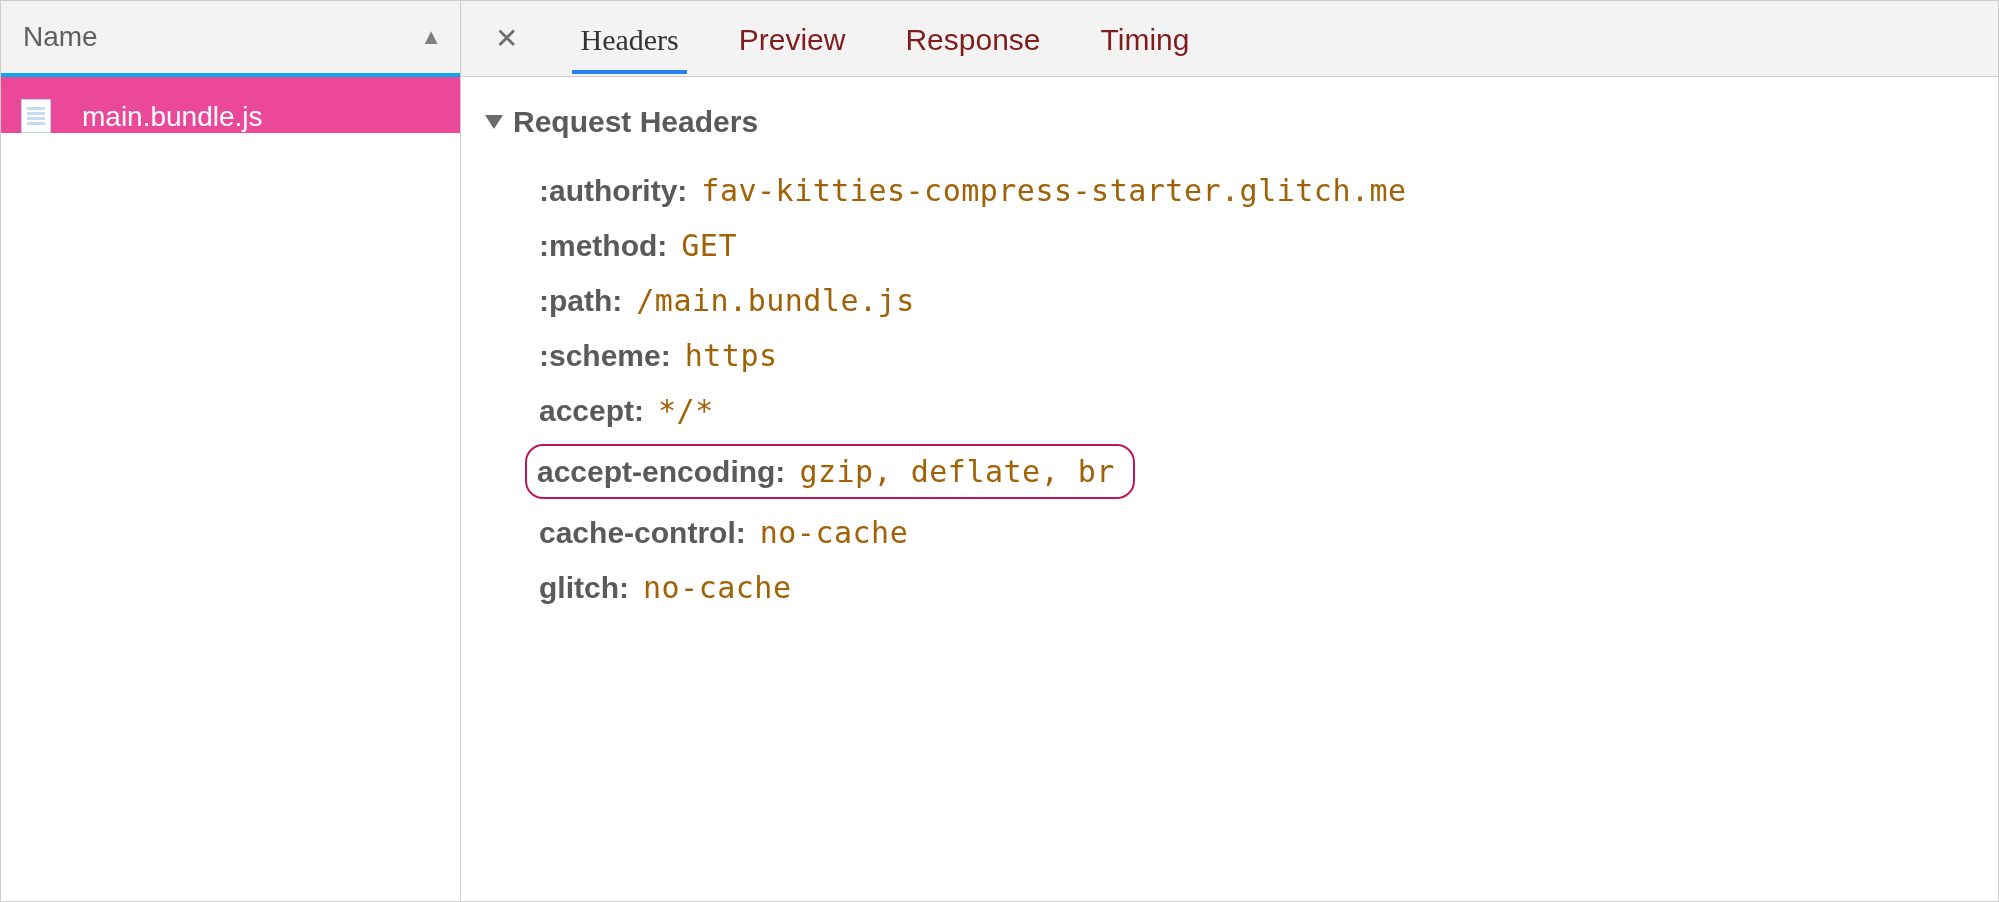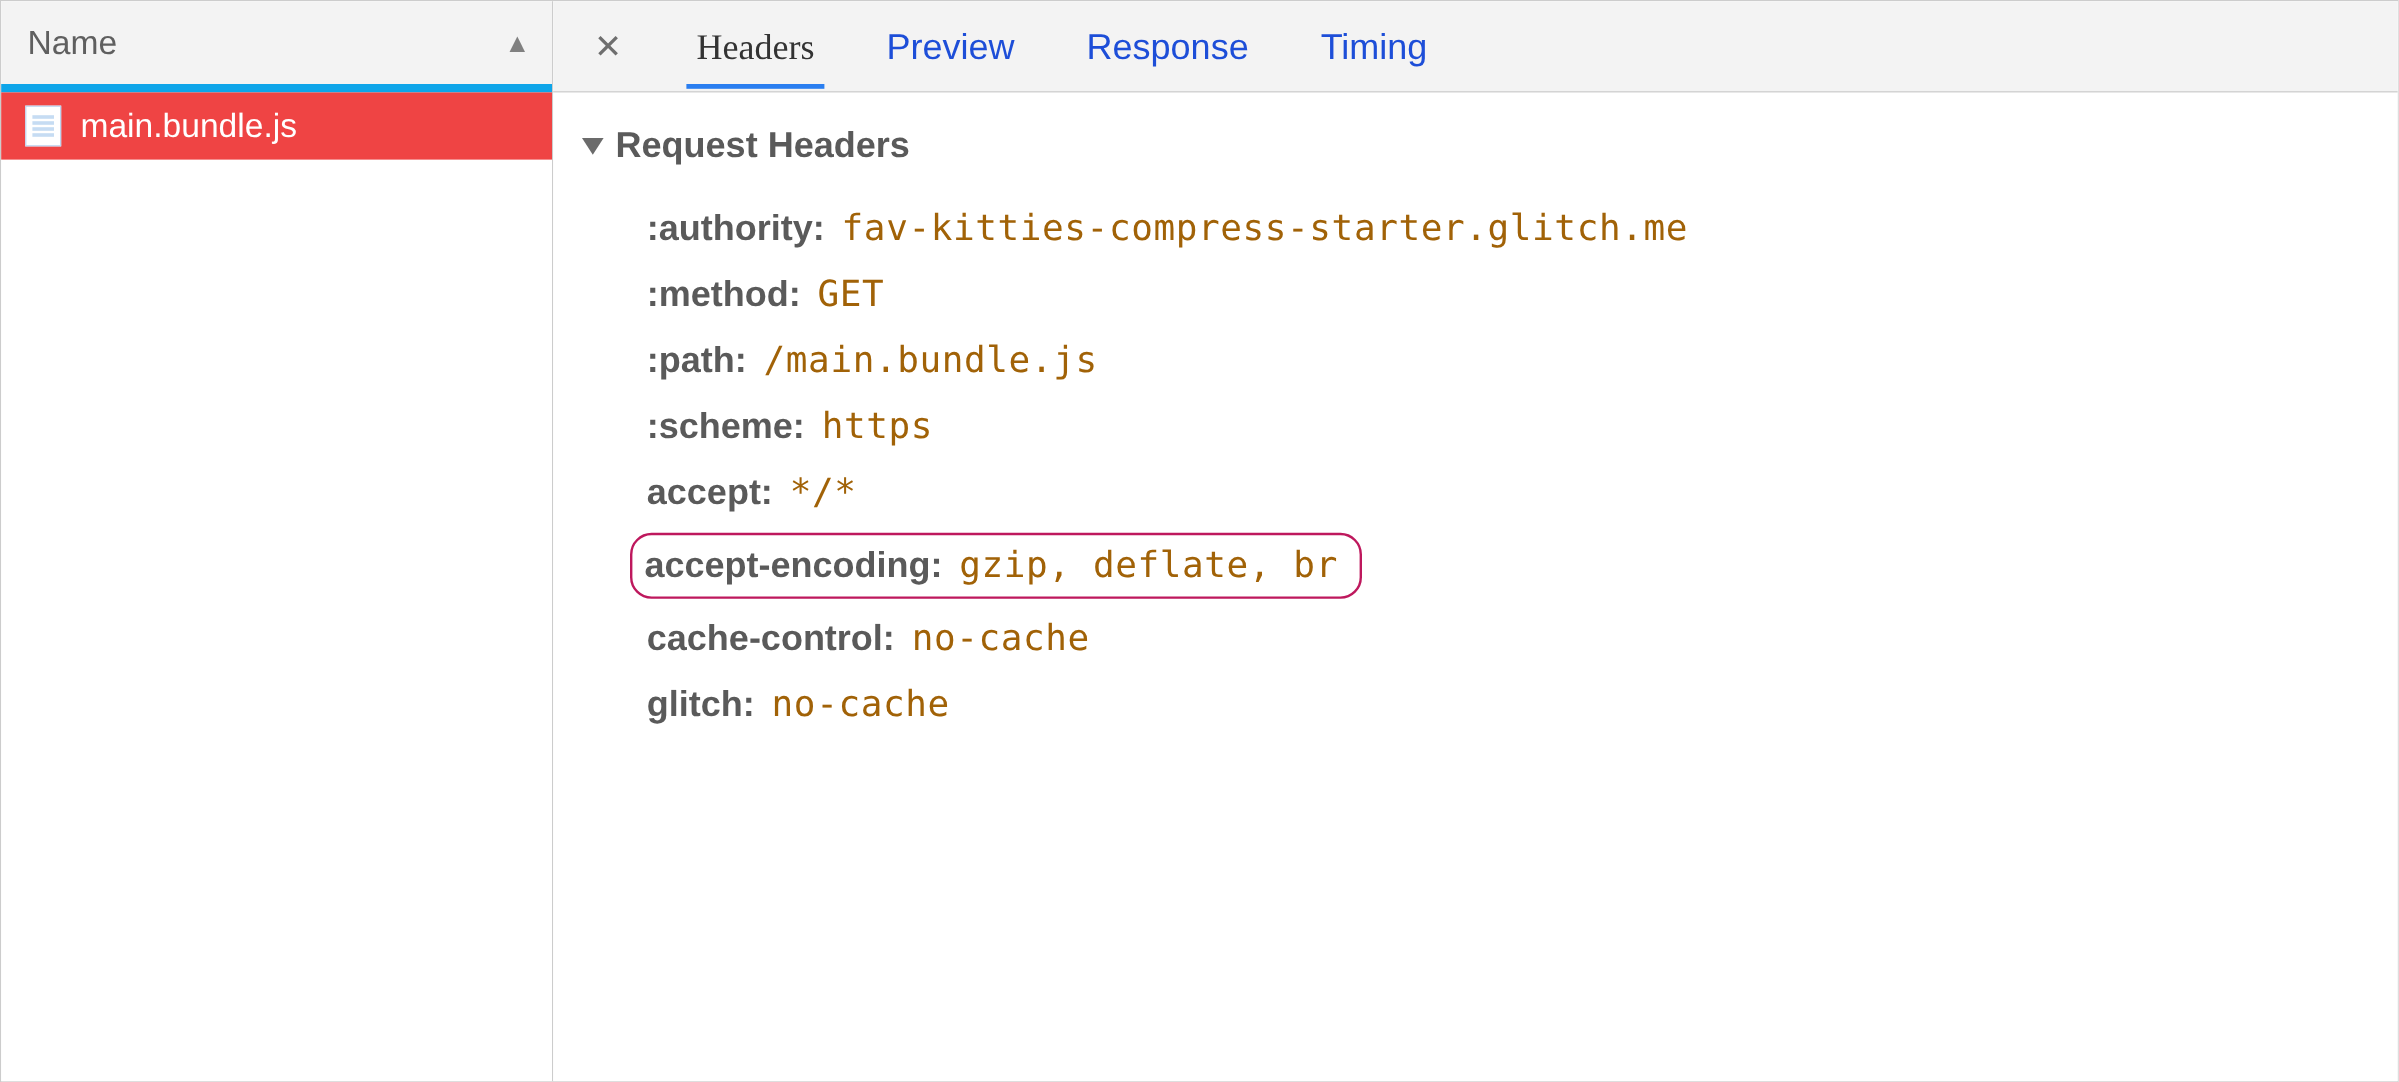--- a/index.html
+++ b/index.html
@@ -31,37 +31,37 @@
   flex-direction: column;
   background: #fff;
 }
 .left-header {
   display: flex;
   align-items: center;
   justify-content: space-between;
   height: 76px;
   padding: 0 18px 0 22px;
   background: #f3f3f3;
-  border-bottom: 7px solid #0ea5e9;
+  border-bottom: 4px solid #0ea5e9;
   font-size: 28px;
   color: #5f5f5f;
 }
 .sort-arrow {
   font-size: 22px;
   color: #808080;
 }
 .request-row {
   display: flex;
-  align-items: center;
+  align-items: flex-end;
   height: 56px;
   padding-left: 20px;
-  background: #ef4444;
+  background: #ec4899;
   color: #fff;
   font-size: 28px;
-  gap: 16px;
+  gap: 31px;
 }
 .file-icon {
   width: 30px;
   height: 34px;
   background: #fff;
   border: 1px solid #bcd4f0;
   position: relative;
   flex-shrink: 0;
 }
 .file-icon::before {
@@ -86,21 +86,21 @@
 .close-btn {
   font-size: 28px;
   color: #6e6e6e;
   cursor: pointer;
   padding: 4px 6px;
 }
 .tab {
   position: relative;
   cursor: pointer;
   padding: 18px 4px 16px 4px;
-  color: #1d4ed8;
+  color: #7f1d1d;
 }
 .tab.active {
   color: #333;
   font-family: Liberation Serif, serif;
 }
 .tab.active::after {
   content: "";
   position: absolute;
   left: -4px; right: -4px;
   bottom: -1px;

